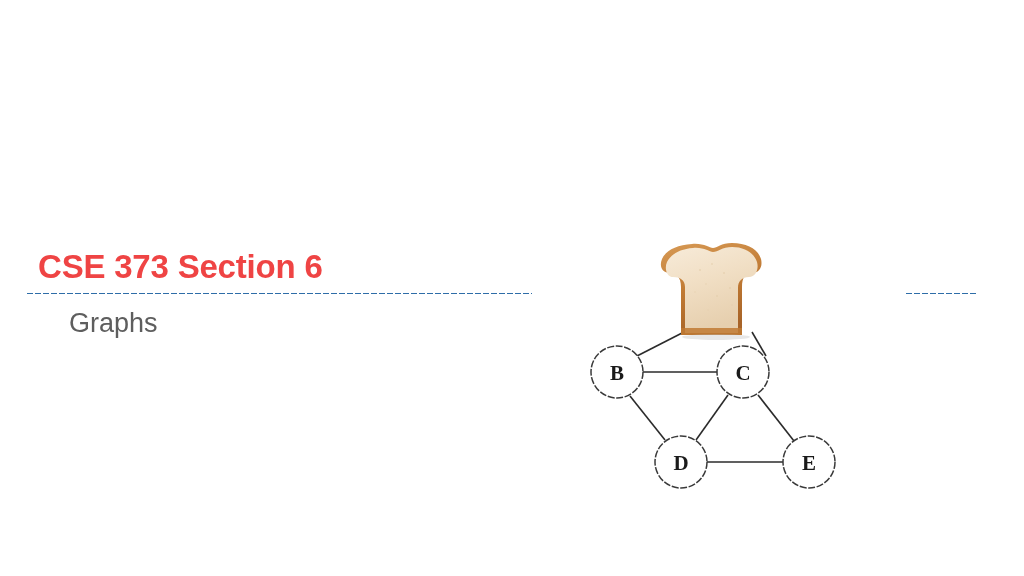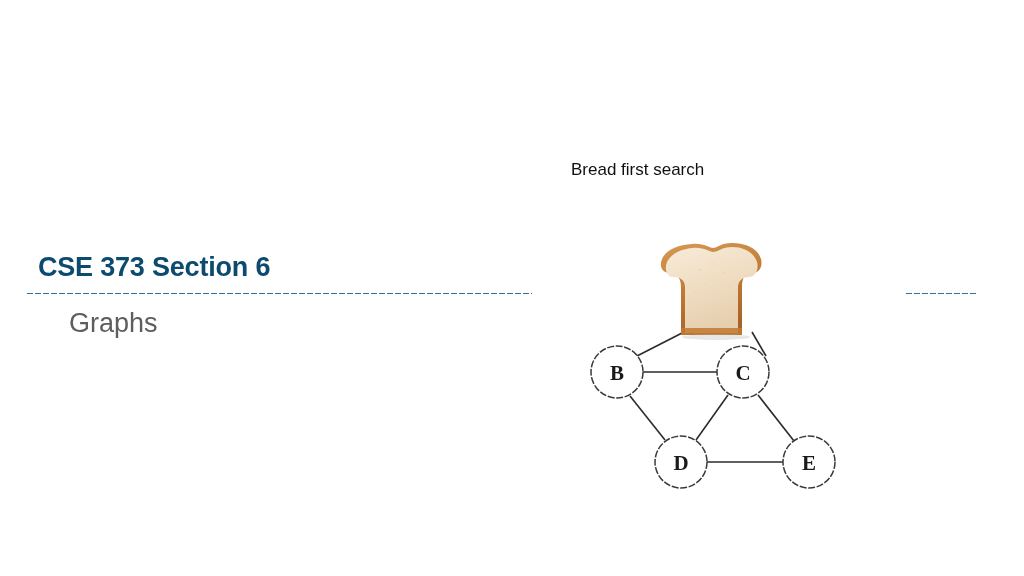--- a/index.html
+++ b/index.html
@@ -19,23 +19,23 @@
   
   #title-block {
     position: absolute;
     left: 38px;
     top: 247px;
     width: 500px;
   }
   #slide-title {
     font-family: "Liberation Sans", sans-serif;
     font-weight: bold;
-    font-size: 27px;
+    font-size: 33px;
     line-height: 40px;
-    color: #0c4a6e;
+    color: #ef4444;
     letter-spacing: -0.2px;
     white-space: nowrap;
   }
   #title-rule {
     position: absolute;
     left: 26px;
     top: 292px;
     width: 506px;
     height: 3px;
     background-image: radial-gradient(#2E6DA8 45%, rgba(0,0,0,0) 46%);
@@ -120,21 +120,20 @@
 
   <div id="title-block">
     <div id="slide-title">CSE 373 Section 6</div>
   </div>
 
   <div id="title-rule"></div>
   <div id="title-rule-right"></div>
 
   <div id="slide-subtitle">Graphs</div>
 
-  <div id="bfs-caption">Bread first search</div>
 
   <div id="graph-figure">
     <svg width="290" height="265" viewBox="0 0 290 265" xmlns="http://www.w3.org/2000/svg">
 
       <g>
         <line class="edge" x1="104" y1="92" x2="57" y2="116"></line>
         <line class="edge" x1="172" y1="92" x2="186" y2="116"></line>
         <line class="edge" x1="63" y1="132" x2="137" y2="132"></line>
         <line class="edge" x1="50" y1="156" x2="85" y2="200"></line>
         <line class="edge" x1="148" y1="155" x2="116" y2="200"></line>

